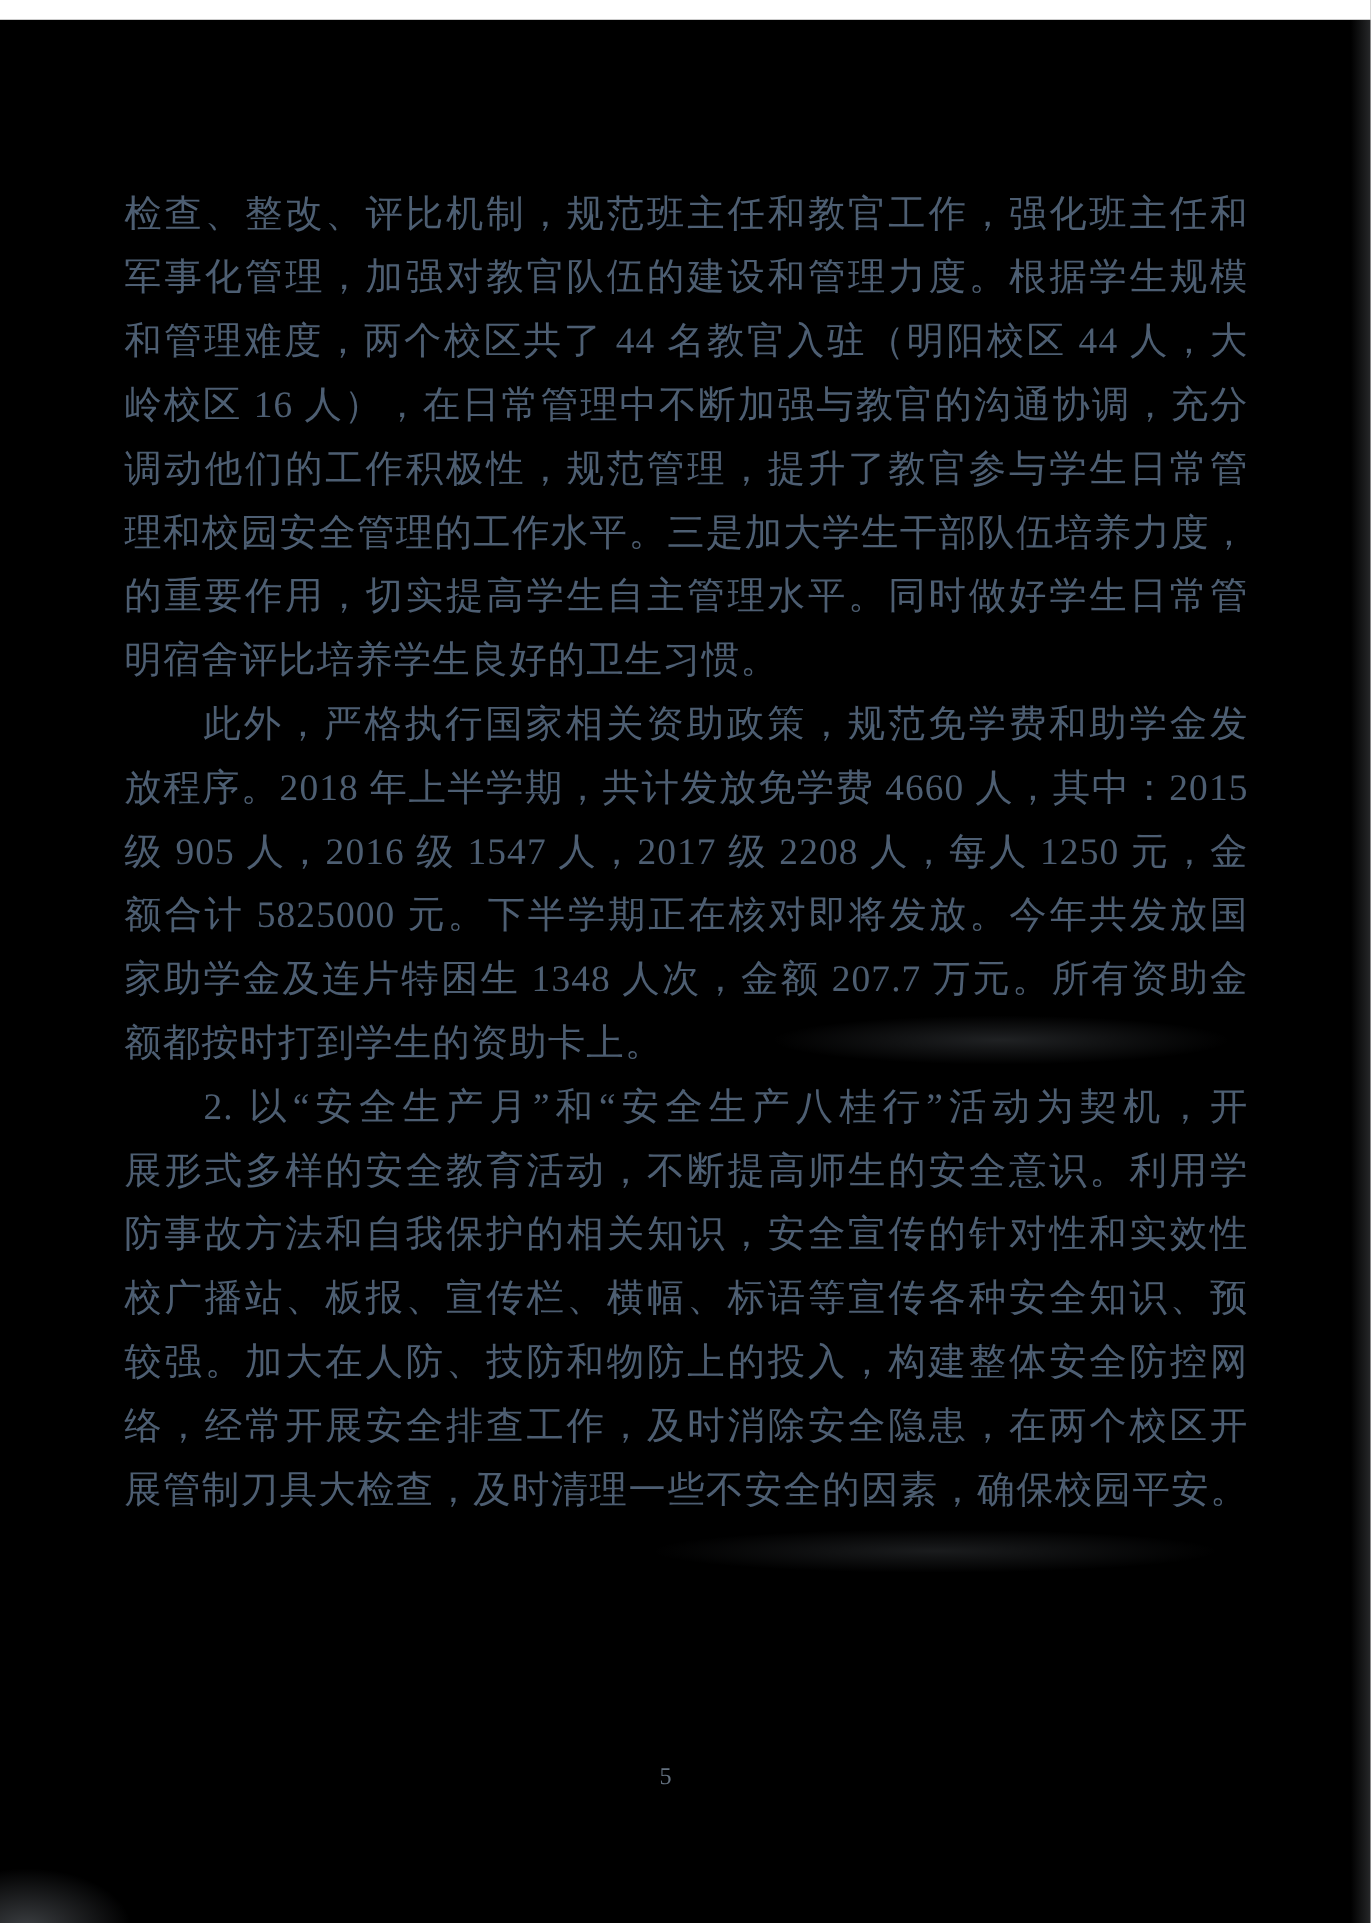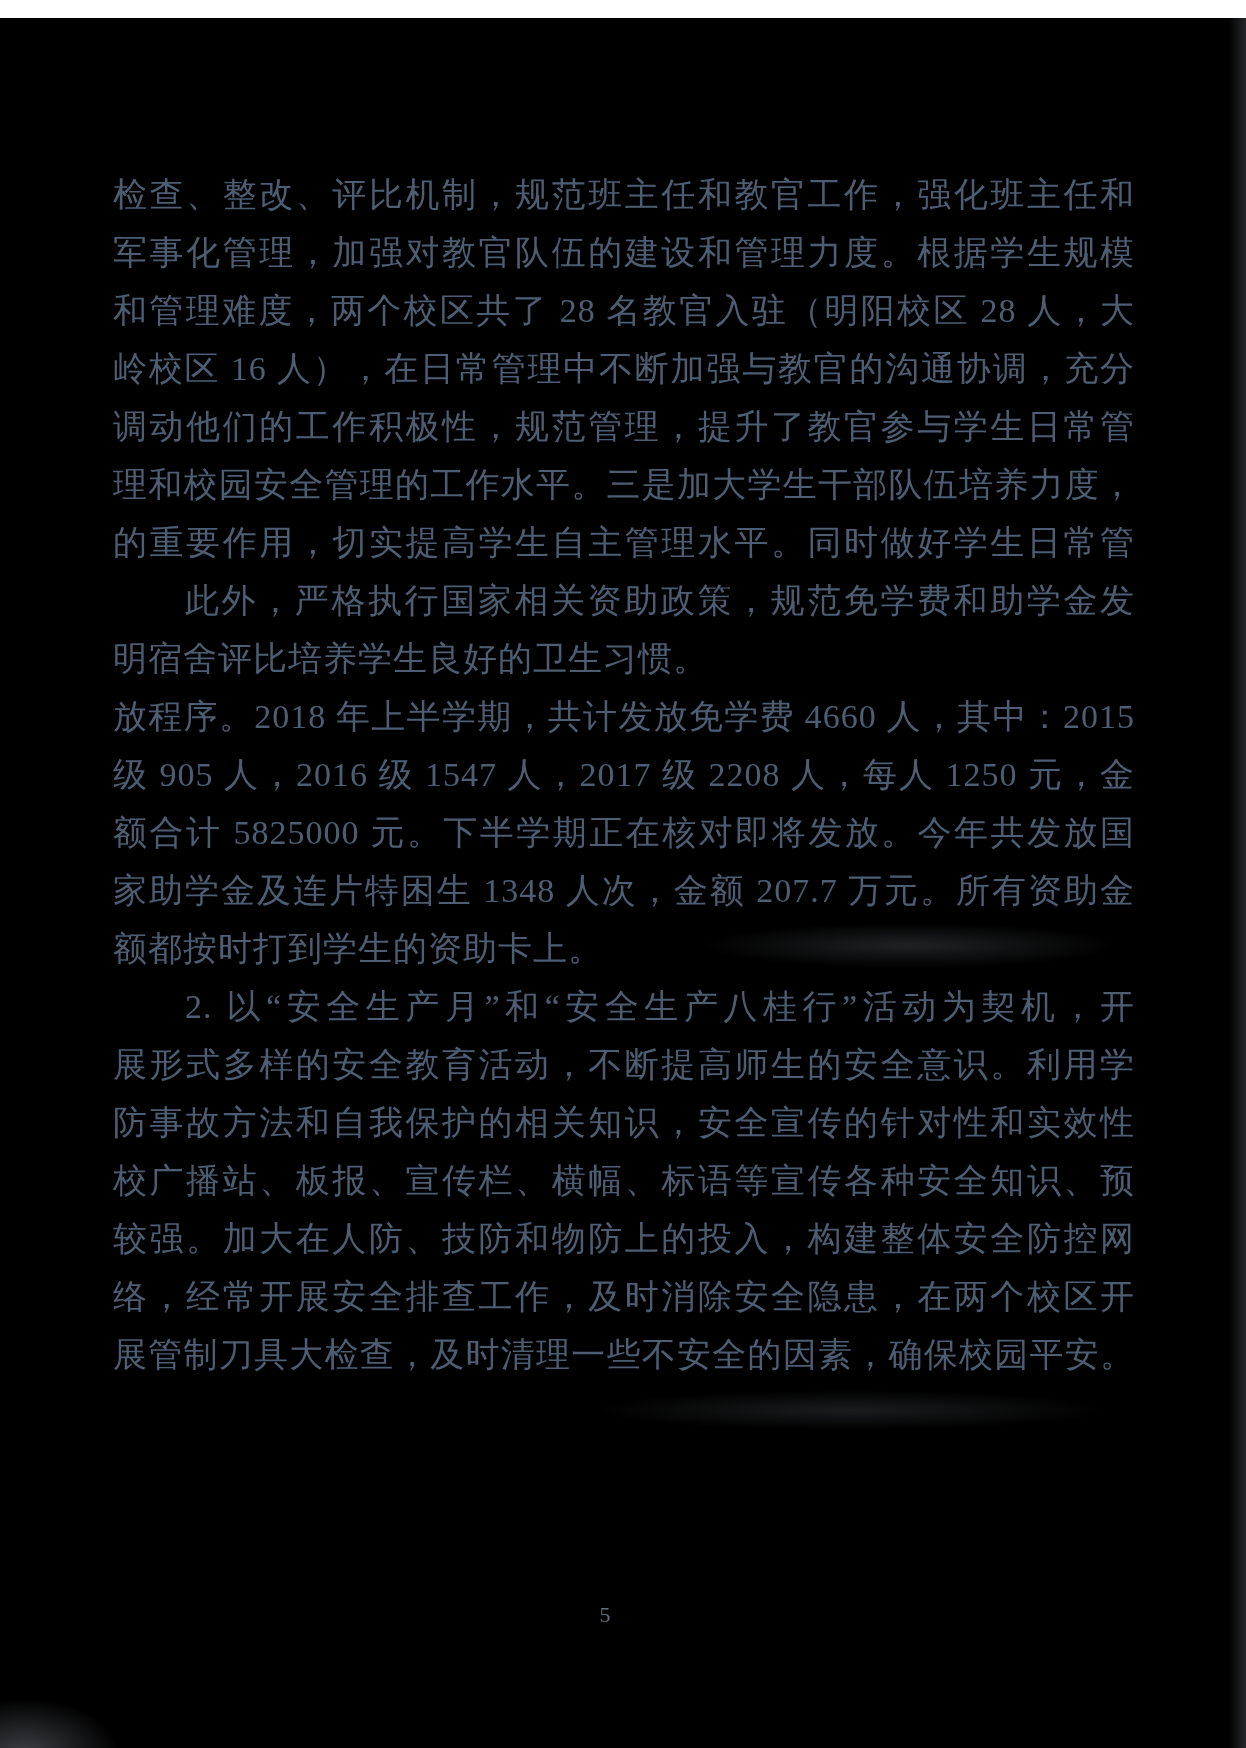--- a/index.html
+++ b/index.html
@@ -67,27 +67,27 @@
 </style>
 </head>
 <body>
 
 <div class="page" style="background: #000000; color: rgb(77, 94, 114); margin-top: 18px;">
 
   <div class="document-body">
 
   <div class="line just">检查、整改、评比机制，规范班主任和教官工作，强化班主任和</div>
       <div class="line just">军事化管理，加强对教官队伍的建设和管理力度。根据学生规模</div>
-      <div class="line just">和管理难度，两个校区共了 28 名教官入驻（明阳校区 28 人，大</div>
+      <div class="line just">和管理难度，两个校区共了 44 名教官入驻（明阳校区 44 人，大</div>
       <div class="line just">岭校区 16 人），在日常管理中不断加强与教官的沟通协调，充分</div>
       <div class="line just">调动他们的工作积极性，规范管理，提升了教官参与学生日常管</div>
       <div class="line just">理和校园安全管理的工作水平。三是加大学生干部队伍培养力度，</div>
       <div class="line just">的重要作用，切实提高学生自主管理水平。同时做好学生日常管</div>
+      <div class="line">明宿舍评比培养学生良好的卫生习惯。</div>
       <div class="line indent just">此外，严格执行国家相关资助政策，规范免学费和助学金发</div>
-      <div class="line">明宿舍评比培养学生良好的卫生习惯。</div>
       <div class="line just">放程序。2018 年上半学期，共计发放免学费 4660 人，其中：2015</div>
       <div class="line just">级 905 人，2016 级 1547 人，2017 级 2208 人，每人 1250 元，金</div>
       <div class="line just">额合计 5825000 元。下半学期正在核对即将发放。今年共发放国</div>
       <div class="line just">家助学金及连片特困生 1348 人次，金额 207.7 万元。所有资助金</div>
       <div class="line">额都按时打到学生的资助卡上。</div>
       <div class="line indent just">2. 以“安全生产月”和“安全生产八桂行”活动为契机，开</div>
       <div class="line just">展形式多样的安全教育活动，不断提高师生的安全意识。利用学</div>
       <div class="line just">防事故方法和自我保护的相关知识，安全宣传的针对性和实效性</div>
       <div class="line just">校广播站、板报、宣传栏、横幅、标语等宣传各种安全知识、预</div>
       <div class="line just">较强。加大在人防、技防和物防上的投入，构建整体安全防控网</div>

